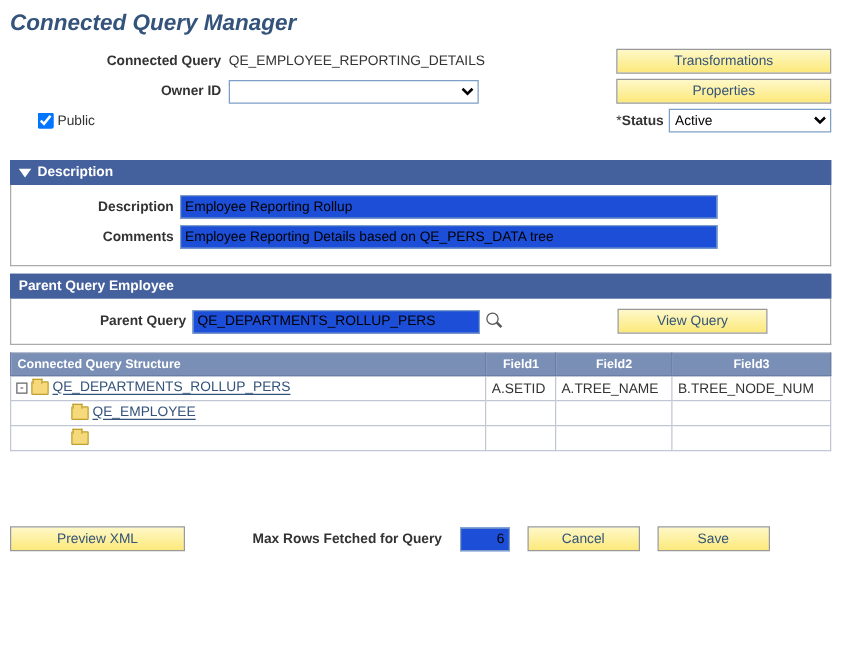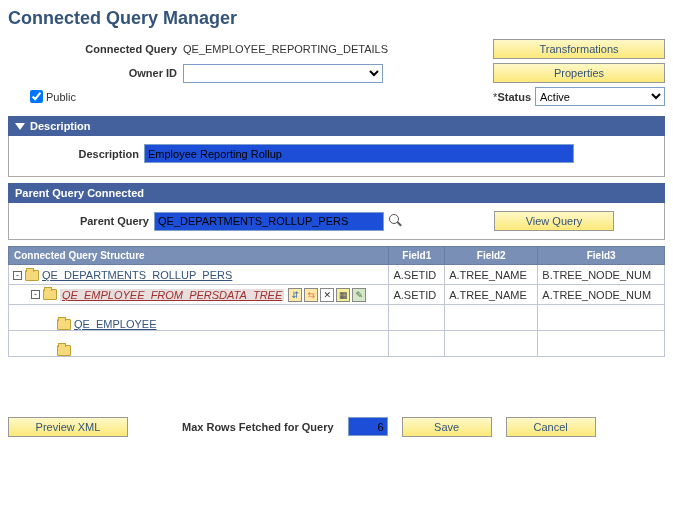--- a/index.html
+++ b/index.html
@@ -10,20 +10,21 @@
     padding: 8px;
     background: #fff;
     color: #333;
     width: 673px;
   }
   h1 {
     color: #34537a;
     font-size: 18px;
     font-weight: bold;
     margin: 0 0 10px 0;
+    font-style: italic;
   }
   .top-row {
     display: flex;
     align-items: center;
     margin-bottom: 4px;
   }
   .label-r {
     text-align: right;
     padding-right: 6px;
     width: 175px;
@@ -124,21 +125,21 @@
   .tree-table th.center { text-align: center; }
   .tree-table td {
     border: 1px solid #c0c6d3;
     padding: 0 4px;
     vertical-align: middle;
     height: 20px;
   }
   .tree-cell { white-space: nowrap; }
   .indent1 { margin-left: 0px; }
   .indent2 { margin-left: 18px; }
-  .indent3 { margin-left: 44px; margin-top: 12px; }
+  .indent3 { margin-left: 44px; }
   .pm-box {
     display: inline-block;
     width: 9px; height: 9px;
     border: 1px solid #666;
     text-align: center;
     line-height: 7px;
     font-size: 9px;
     margin-right: 3px;
     vertical-align: middle;
     cursor: pointer;
@@ -218,45 +219,49 @@
   <button class="btn-yellow">Transformations</button>
 </div>
 <div class="top-row">
   <div class="label-r">Owner ID</div>
   <select style="width:200px">
     <option></option>
   </select>
   <div style="flex:1"></div>
   <button class="btn-yellow">Properties</button>
 </div>
-<div class="top-row" style="margin-bottom:10px">
+<div class="top-row" style="margin-bottom:22px">
   <div style="width:18px"></div>
   <input type="checkbox" class="cb" checked="" style="">
   <span>Public</span>
   <div style="flex:1"></div>
   <span class="star">*</span>
     <span class="label-r" style="width:auto;padding-right:4px">Status</span>
   <select style="width:130px">
     <option>Active</option>
   </select>
 </div>
 
 <div class="section-bar">
   <span class="tri"></span>
   <span>Description</span>
 </div>
 <div class="section-body">
   <div class="form-row">
     <div class="lab">Description</div>
     <input type="text" style="width: 430px;" value="Employee Reporting Rollup">
   </div>
+  <div class="form-row">
+    <div class="lab">Comments</div>
+    <input type="text" style="width: 430px;" value="Employee Reporting Details based on QE_PERS_DATA tree">
+  </div>
 </div>
 
 <div class="section-bar">
-  <span>Parent Query Connected</span>
+  <span>Parent Query Employee</span>
 </div>
 <div class="section-body" style="display:flex;align-items:center">
   <div class="lab" style="width:135px;text-align:right;padding-right:5px;font-weight:bold">Parent Query</div>
   <input type="text" style="width: 230px;" value="QE_DEPARTMENTS_ROLLUP_PERS">
   <span class="mag-icon" style="margin-left:4px"></span>
   <div style="flex:1"></div>
   <button class="btn-yellow" style="width:120px">View Query</button>
   <div style="width:40px"></div>
 </div>
 
@@ -270,45 +275,33 @@
     </tr>
   </thead>
   <tbody id="tree-body">
       <tr>
         <td class="tree-cell"><span class="indent1" style="display: inline-block;"><span class="pm-box">-</span><span class="folder-icon"></span><span class="link-u">QE_DEPARTMENTS_ROLLUP_PERS</span></span></td>
         <td>A.SETID</td>
         <td>A.TREE_NAME</td>
         <td>B.TREE_NODE_NUM</td>
       </tr>
       <tr>
-        <td class="tree-cell"><span class="indent2" style="display: inline-block;"><span class="pm-box">-</span><span class="folder-icon"></span><span class="link-u link-sel">QE_EMPLOYEE_FROM_PERSDATA_TREE</span><span class="tool-icons">
-              <span class="ic1">⇵</span>
-              <span class="ic2">⇆</span>
-              <span class="ic3">✕</span>
-              <span class="ic4">▦</span>
-              <span class="ic5">✎</span>
-            </span></span></td>
-        <td>A.SETID</td>
-        <td>A.TREE_NAME</td>
-        <td>A.TREE_NODE_NUM</td>
-      </tr>
-      <tr>
         <td class="tree-cell"><span class="indent3" style="display: inline-block;"><span class="folder-icon"></span><span class="link-u">QE_EMPLOYEE</span></span></td>
         <td></td>
         <td></td>
         <td></td>
       </tr>
       <tr>
         <td class="tree-cell"><span class="indent3" style="display: inline-block;"><span class="folder-icon"></span></span></td>
         <td></td>
         <td></td>
         <td></td>
       </tr>
     </tbody>
 </table>
 
 <div class="footer-row">
-  <button class="btn-yellow" style="width:120px">Preview XML</button>
+  <button class="btn-yellow" style="width:140px">Preview XML</button>
   <span class="lab2">Max Rows Fetched for Query</span>
   <input type="text" style="width: 40px; text-align: right;" value="6">
+  <button class="btn-yellow sm">Cancel</button>
   <button class="btn-yellow sm">Save</button>
-  <button class="btn-yellow sm">Cancel</button>
 </div>
 
 </body></html>

